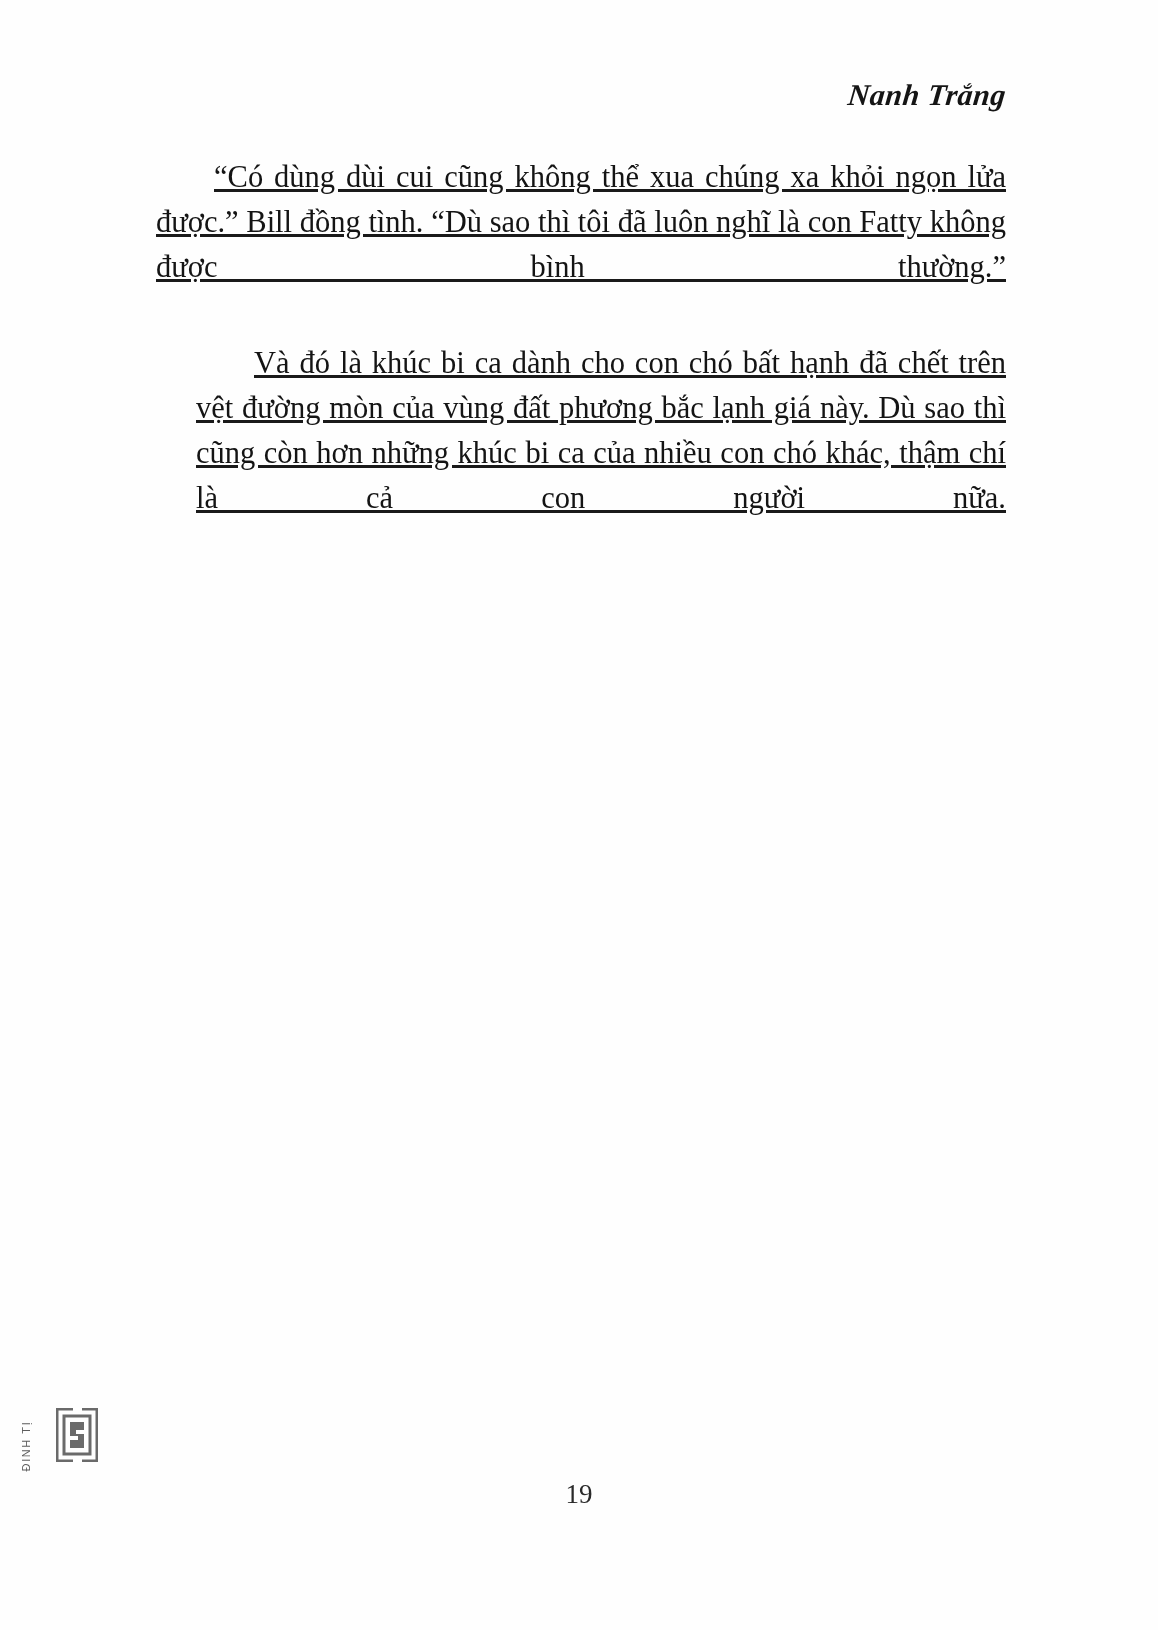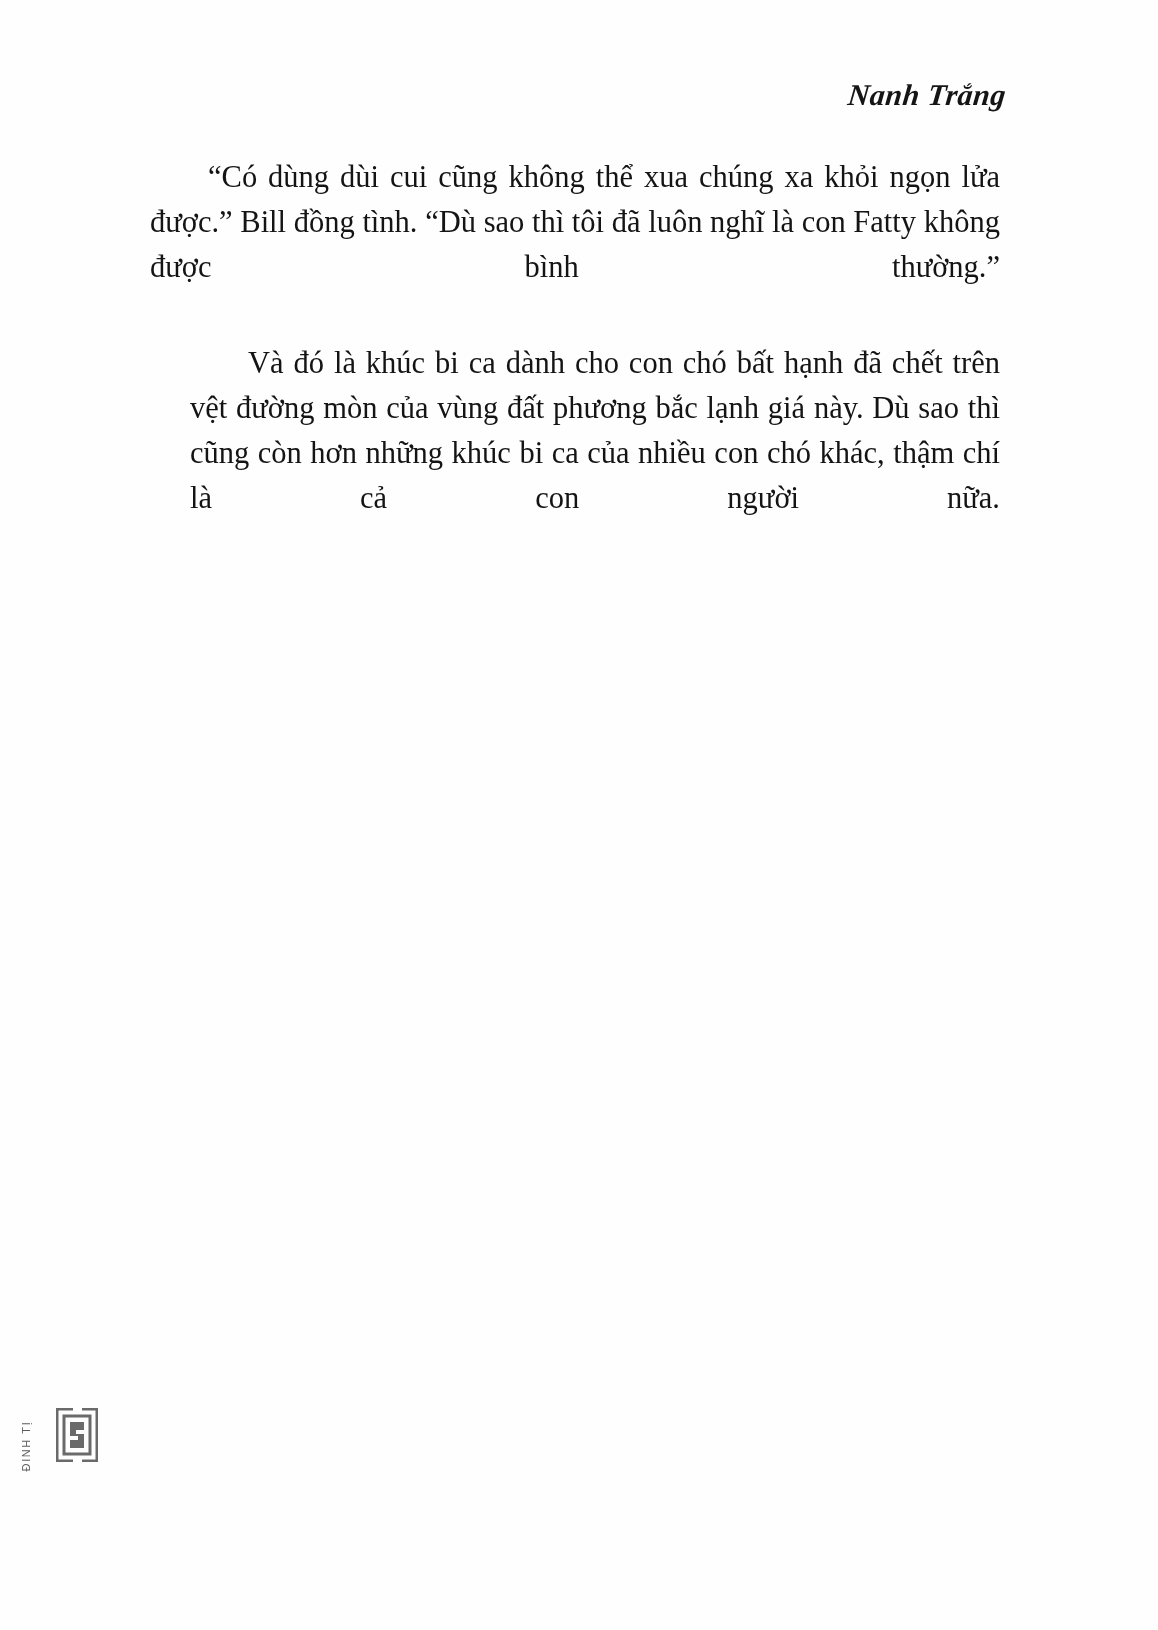--- a/index.html
+++ b/index.html
@@ -33,22 +33,23 @@
     font-size: 30px;
     letter-spacing: 0.5px;
     color: #151515;
     transform: skewX(-6deg);
   }
 
   
   .body-text {
     position: absolute;
     top: 155px;
-    left: 150px;
+    left: 156px;
     width: 850px;
+    text-decoration: underline;
   }
 
   .para {
     font-size: 30.5px;
     line-height: 45px;
     text-align: justify;
     text-justify: inter-word;
     margin: 0 0 6px 0;
     text-indent: 58px;
     color: #141414;
@@ -129,14 +130,15 @@
         <rect x="1" y="1" width="40" height="52" fill="none" stroke="#6a6a6a" stroke-width="3"></rect>
         <rect x="8" y="8" width="26" height="38" fill="none" stroke="#6a6a6a" stroke-width="3"></rect>
         <path d="M14 14 H28 V22 H20 V26 H28 V40 H14 V32 H22 V28 H14 Z" fill="#6a6a6a"></path>
         <rect x="17" y="0" width="9" height="6" fill="#ffffff"></rect>
         <rect x="17" y="48" width="9" height="6" fill="#ffffff"></rect>
       </svg>
     </div>
     <div class="vtext">ĐINH TỊ</div>
   </div>
 
+  <div class="folio">19</div>
 
 </div>
 
 </body></html>

